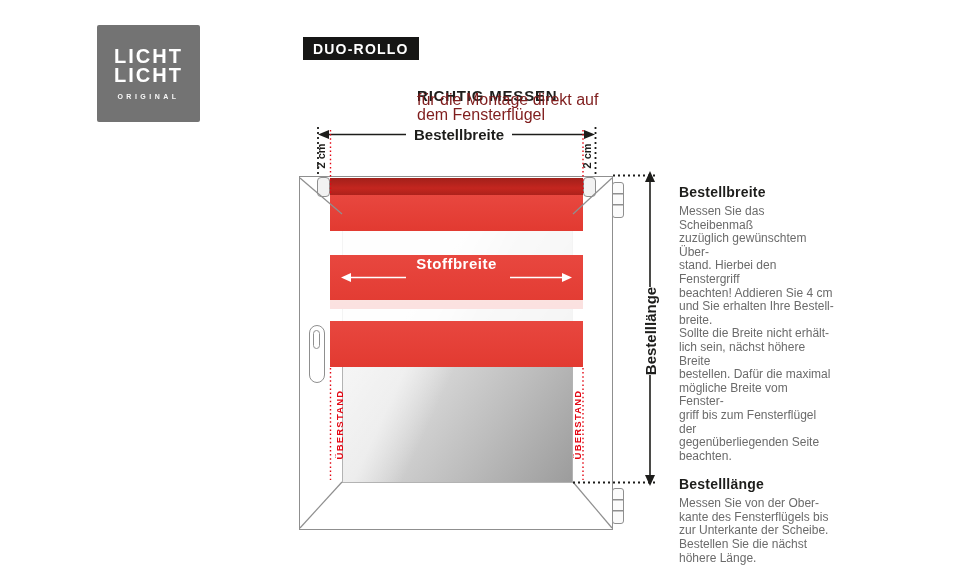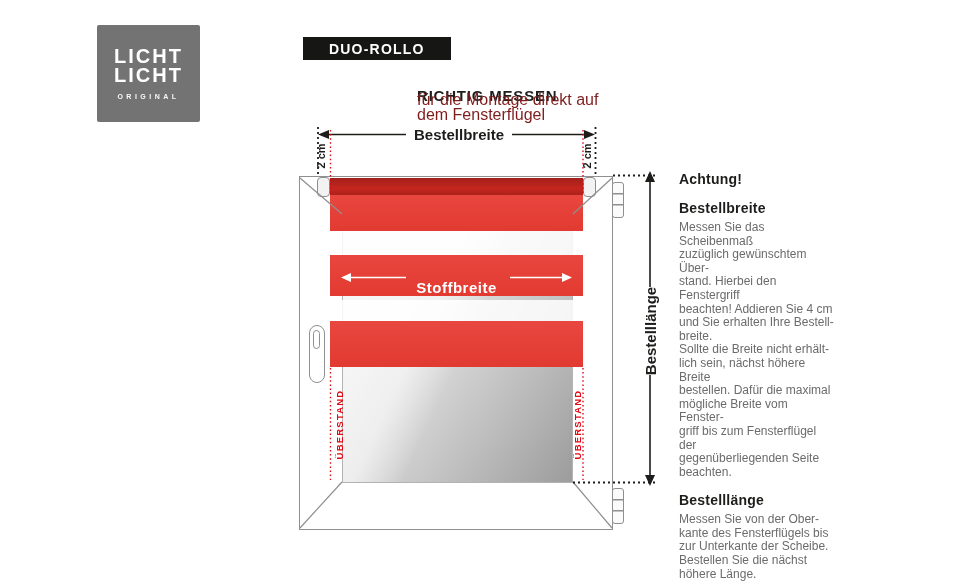--- a/index.html
+++ b/index.html
@@ -18,21 +18,21 @@
     left: 97px; top: 25px; width: 103px; height: 97px;
     background: #737373; border-radius: 2px;
     display: flex; flex-direction: column; align-items: center; justify-content: center;
     color: #fff;
   }
   .logo-word { font-size: 20px; font-weight: bold; letter-spacing: 2px; line-height: 19px; }
   .logo-sub  { font-size: 7px; font-weight: bold; letter-spacing: 3.5px; margin-top: 8px; opacity: .95; }
 
   
   #badge {
-    left: 303px; top: 37px; height: 23px; padding: 0 26px;
+    left: 303px; top: 37px; height: 23px; padding: 0 10px;
     background: #161615; color: #fff;
     font-size: 14px; font-weight: bold; letter-spacing: 1.2px;
     display: flex; align-items: center;
   }
   #title    { left: 417px; top: 41px; font-size: 15px; font-weight: bold; letter-spacing: .8px; margin-top: 46px; }
   #subtitle { left: 417px; top: 66px; font-size: 16px; line-height: 14.5px; color: #7f1d1d; white-space: pre-line; margin-top: 27px; }
 
   
   #frame { left: 299px; top: 176px; width: 314px; height: 354px; border: 1.5px solid #8f8f8f; background: #fff; }
   #glass {
@@ -52,21 +52,21 @@
   }
   #hinge-top { top: 182px; } #hinge-bottom { top: 488px; }
 
   
   #tube { left: 330px; top: 178px; width: 253px; height: 17px;
           background: linear-gradient(180deg, #a2201a 0%, #c4261f 60%, #ad211b 100%); }
   .bracket { top: 177px; width: 13px; height: 20px; background: #f2f2f2; border: 1.5px solid #8f8f8f; border-radius: 4px; }
   #bracket-left  { left: 317px; } #bracket-right { left: 583px; }
   .stripe { left: 330px; width: 253px; background: linear-gradient(180deg, #e8473f 0%, #e23a31 100%); }
   #stripe1 { top: 195px; height: 36px; }
-  #stripe2 { top: 255px; height: 41px; display: flex; align-items: flex-end; justify-content: center; }
+  #stripe2 { top: 255px; height: 54px; display: flex; align-items: flex-start; justify-content: center; }
   #stripe3 { top: 321px; height: 46px; }
   .sheer  { left: 330px; width: 253px; background: rgba(255,255,255,.85); }
   #gap1 { top: 231px; height: 24px; } #gap2 { top: 300px; height: 21px; }
   #stoffbreite-label { color: #fff; font-size: 15px; font-weight: bold; letter-spacing: .5px; }
 
   
   #bestellbreite-label { left: 406px; top: 126px; width: 106px; text-align: center; font-size: 15px; font-weight: bold; }
   .two-cm { width: 36px; height: 14px; text-align: center; font-size: 11px; font-weight: 600; transform: rotate(-90deg); }
   #two-cm-left  { left: 304px; top: 149px; }
   #two-cm-right { left: 570px; top: 149px; }
@@ -165,21 +165,20 @@
   <g stroke="#ffffff" stroke-width="1.5" fill="#ffffff">
     <polygon points="341,277.5 351,273 351,282" stroke="none"></polygon>
     <line x1="349" y1="277.5" x2="406" y2="277.5"></line>
     <line x1="510" y1="277.5" x2="564" y2="277.5"></line>
     <polygon points="572,277.5 562,273 562,282" stroke="none"></polygon>
   </g>
 </svg>
 
 <div id="info" class="abs">
   <div class="sec">
-    <h3>Achtung!</h3>
   </div>
   <div class="sec">
     <h3>Bestellbreite</h3>
     <p>Messen Sie das Scheibenmaß
 zuzüglich gewünschtem Über-
 stand. Hierbei den Fenstergriff
 beachten! Addieren Sie 4 cm
 und Sie erhalten Ihre Bestell-
 breite.
 Sollte die Breite nicht erhält-

